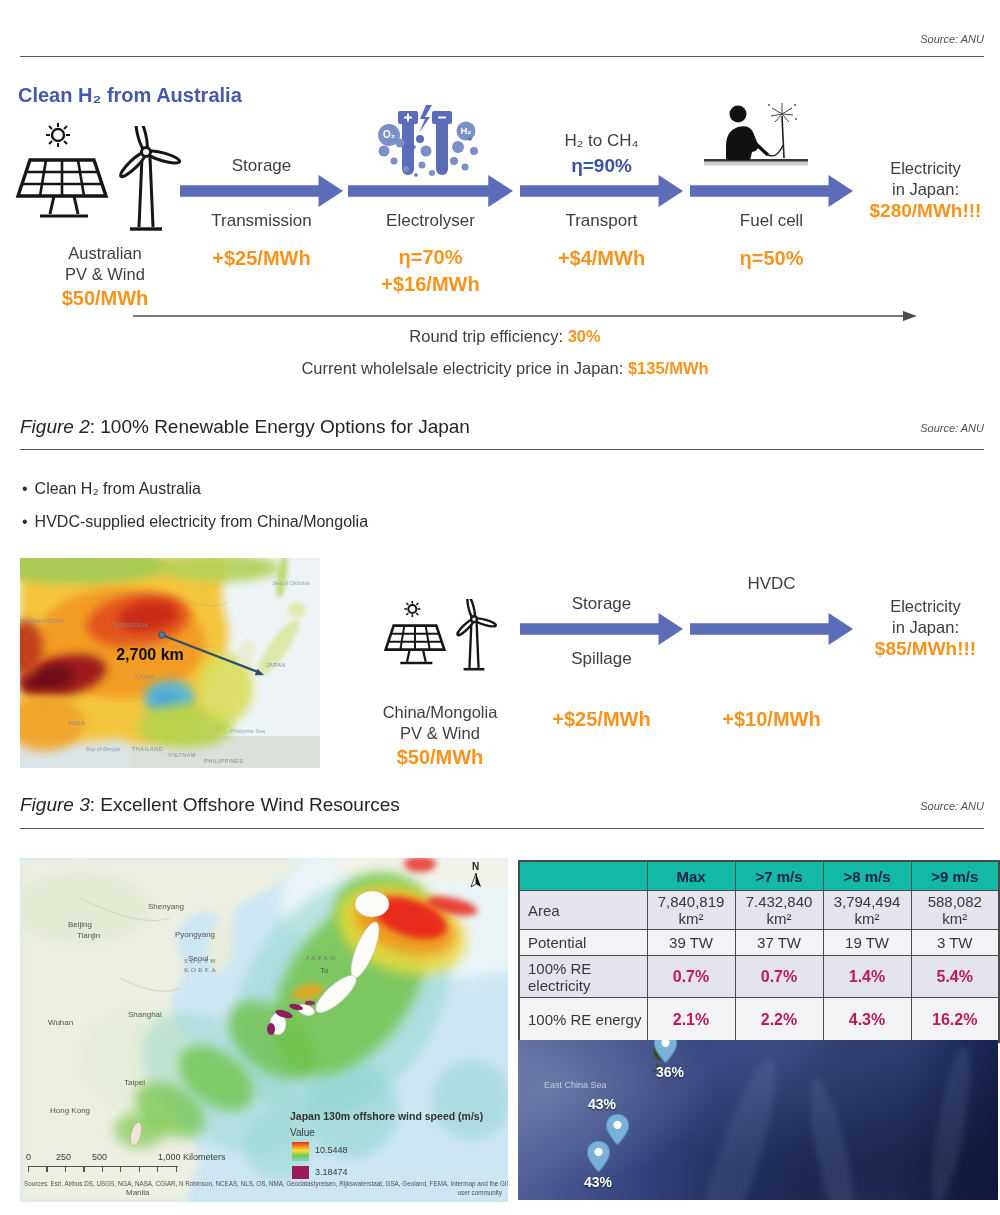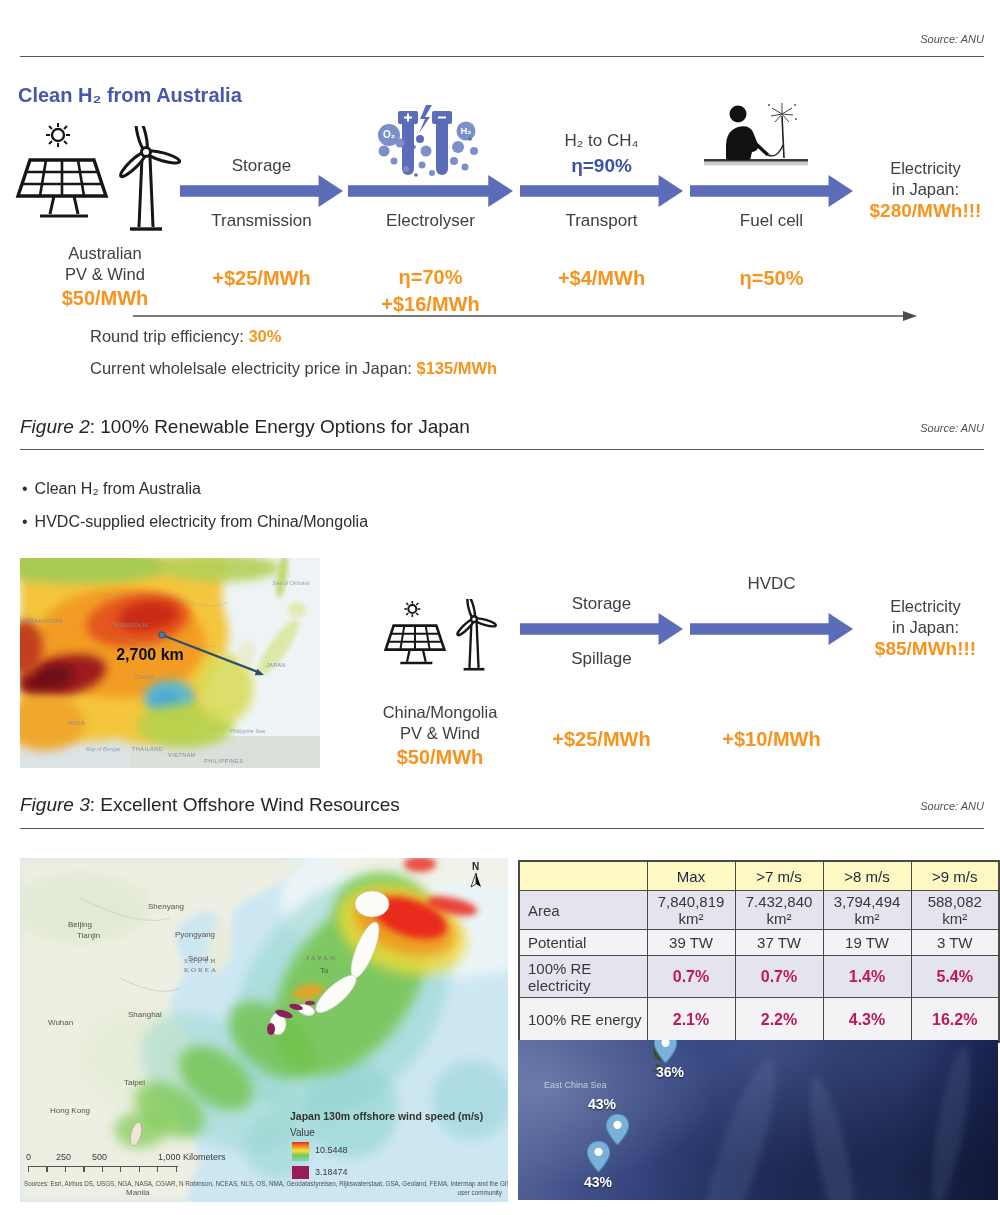--- a/index.html
+++ b/index.html
@@ -8,25 +8,25 @@
   .abs{position:absolute;}
   .fig-title{font-size:19px;color:#262425;white-space:nowrap;}
   .fig-title .em{font-style:italic;}
   .fig-source{font-size:11px;font-style:italic;color:#4f5052;}
   .rule{position:absolute;border-top:1.4px solid #55565a;height:0;}
   .h-blue{font-size:20px;font-weight:bold;color:#4558AC;}
   .dlabel{position:absolute;font-size:17px;color:#3f4043;text-align:center;}
   .lines{position:absolute;font-size:16.5px;line-height:21px;text-align:center;color:#3f4043;}
   .price{font-size:20px;font-weight:bold;color:#F7941E;}
   .price-sm{font-size:19px;font-weight:bold;color:#F7941E;}
-  .oval-txt{position:absolute;font-size:20px;font-weight:bold;color:#F7941E;text-align:center;margin-top:20px;}
+  .oval-txt{position:absolute;font-size:20px;font-weight:bold;color:#F7941E;text-align:center;}
   .eta-blue{position:absolute;font-size:19px;font-weight:bold;color:#3A53A6;text-align:center;}
   .barrow{position:absolute;height:32px;background:#5B6CB8;
           clip-path:polygon(0 32%,85% 32%,85% 0,100% 50%,85% 100%,85% 68%,0 68%);}
-  .mixline{position:absolute;font-size:16.5px;color:#3f4043;text-align:left;}
+  .mixline{position:absolute;font-size:16.5px;color:#3f4043;text-align:center;}
   .mixline .orange{color:#F7941E;font-weight:bold;}
   .bullet-row{position:absolute;font-size:16px;color:#2e2e30;}
   .bullet-row .dot{margin-right:7px;}
   .asiamap{position:absolute;left:20px;top:558px;width:300px;height:210px;overflow:hidden;}
   .am-geo{position:absolute;font-size:5.5px;letter-spacing:.5px;color:#7d8f9d;white-space:nowrap;}
   .am-sea{position:absolute;font-size:5.5px;font-style:italic;color:#8fa6b5;white-space:nowrap;text-align:center;}
   .am-dist{position:absolute;font-size:16px;font-weight:bold;color:#0d0d0d;text-align:center;}
   .windmap{position:absolute;left:20px;top:858px;width:488px;height:344px;overflow:hidden;background:#cde7f2;}
   .wm-city{position:absolute;font-size:8px;color:#55554f;white-space:nowrap;}
   .wm-caps{position:absolute;font-family:"Liberation Serif",serif;font-size:7px;letter-spacing:2px;color:#75756b;white-space:nowrap;}
@@ -36,21 +36,21 @@
   .wm-ramp{position:absolute;width:17px;height:19px;
            background:linear-gradient(180deg,#e8251f 0%,#f08c1e 22%,#f5e03c 45%,#7cc84e 70%,#84d0c8 100%);}
   .wm-purple{position:absolute;width:17px;height:13px;background:#9b1b56;}
   .wm-scale{position:absolute;font-size:9px;color:#3c3c38;white-space:nowrap;}
   .wm-ticks{position:absolute;left:8px;top:308px;width:150px;height:5px;border-top:1px solid #55554f;
             background:repeating-linear-gradient(90deg,#55554f 0 1px,transparent 1px 18.5px);}
   .wm-src{position:absolute;font-size:6.3px;color:#50504a;white-space:nowrap;}
   .retable{position:absolute;left:518px;top:860px;width:480px;border-collapse:collapse;
            font-size:15px;color:#38383a;table-layout:fixed;border:2px solid #4a4a4a;}
   .retable th,.retable td{border:1px solid #4a4a4a;text-align:center;padding:2px 4px;line-height:17px;vertical-align:middle;}
-  .retable thead th{background:#fef9c3;color:#1e2240;font-weight:normal;height:24px;}
+  .retable thead th{background:#14b8a6;color:#1e2240;font-weight:bold;height:24px;}
   .retable .rowlabel{text-align:left;padding-left:8px;}
   .retable tr.lav td{background:#e4e4ef;}
   .retable tr.whi td{background:#f3f3f6;}
   .retable td.oval{color:#be185d;font-weight:bold;font-size:16px;}
   .satmap{position:absolute;left:518px;top:1040px;width:480px;height:160px;overflow:hidden;
      background:
       radial-gradient(ellipse 260px 150px at 6% 30%, rgba(130,145,185,.55), rgba(130,145,185,0) 65%),
       radial-gradient(ellipse 420px 240px at 88% 82%, rgba(8,12,34,.55), transparent 70%),
       radial-gradient(ellipse 260px 160px at 55% 10%, rgba(85,105,165,.5), transparent 70%),
       radial-gradient(ellipse 200px 300px at 70% 50%, rgba(60,80,140,.35), transparent 70%),

